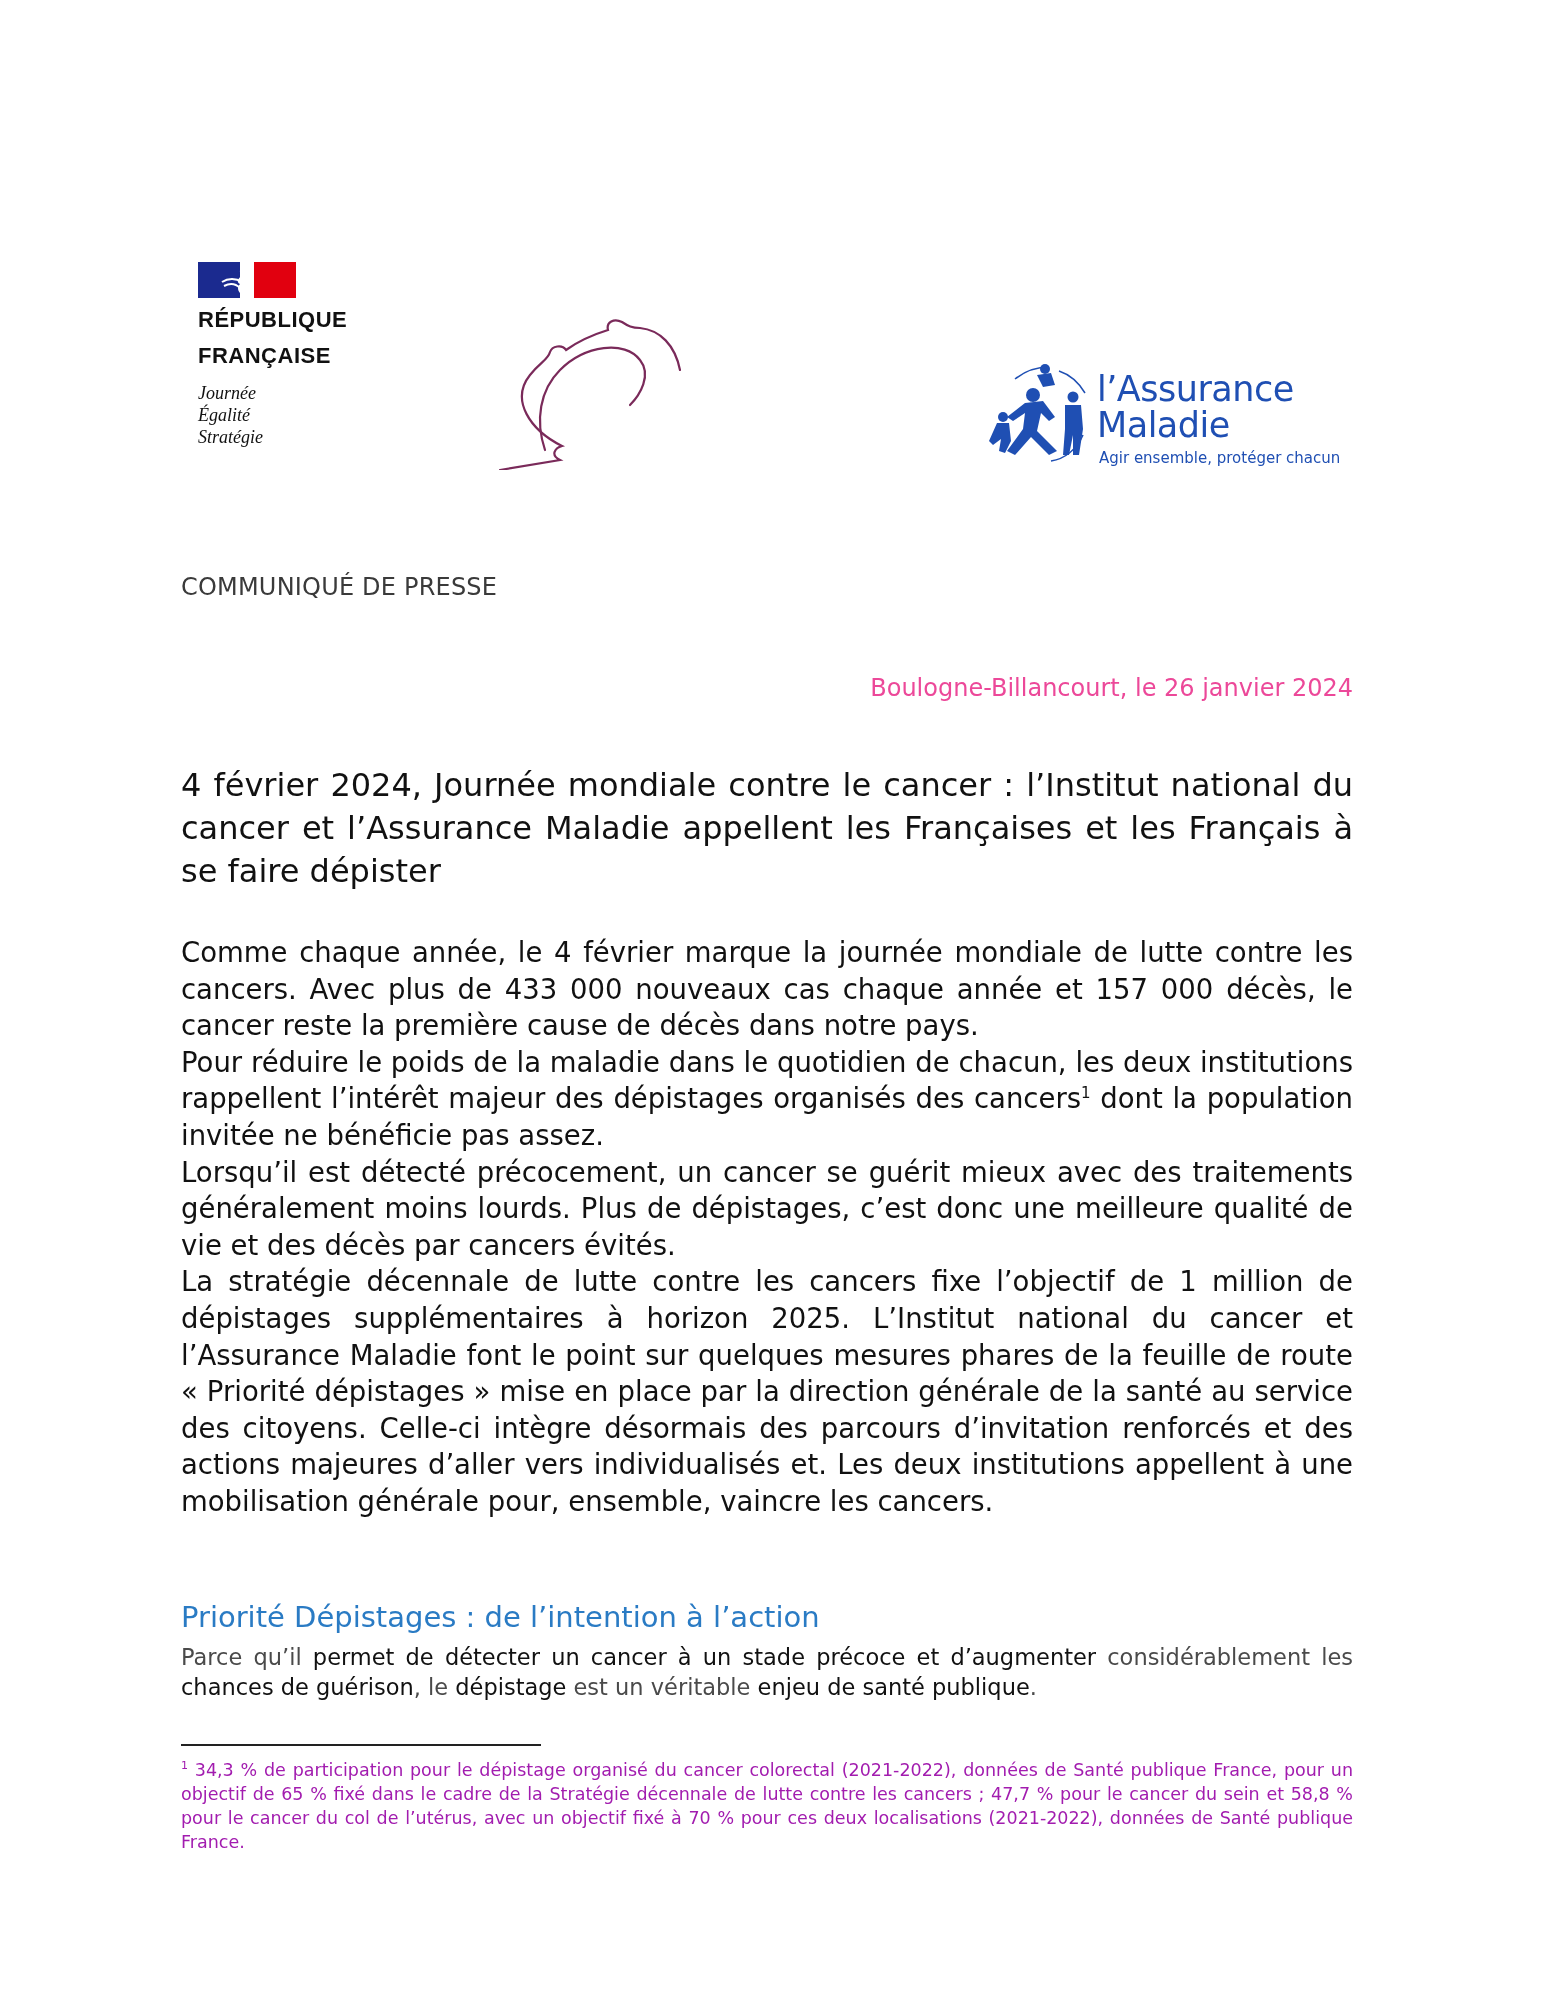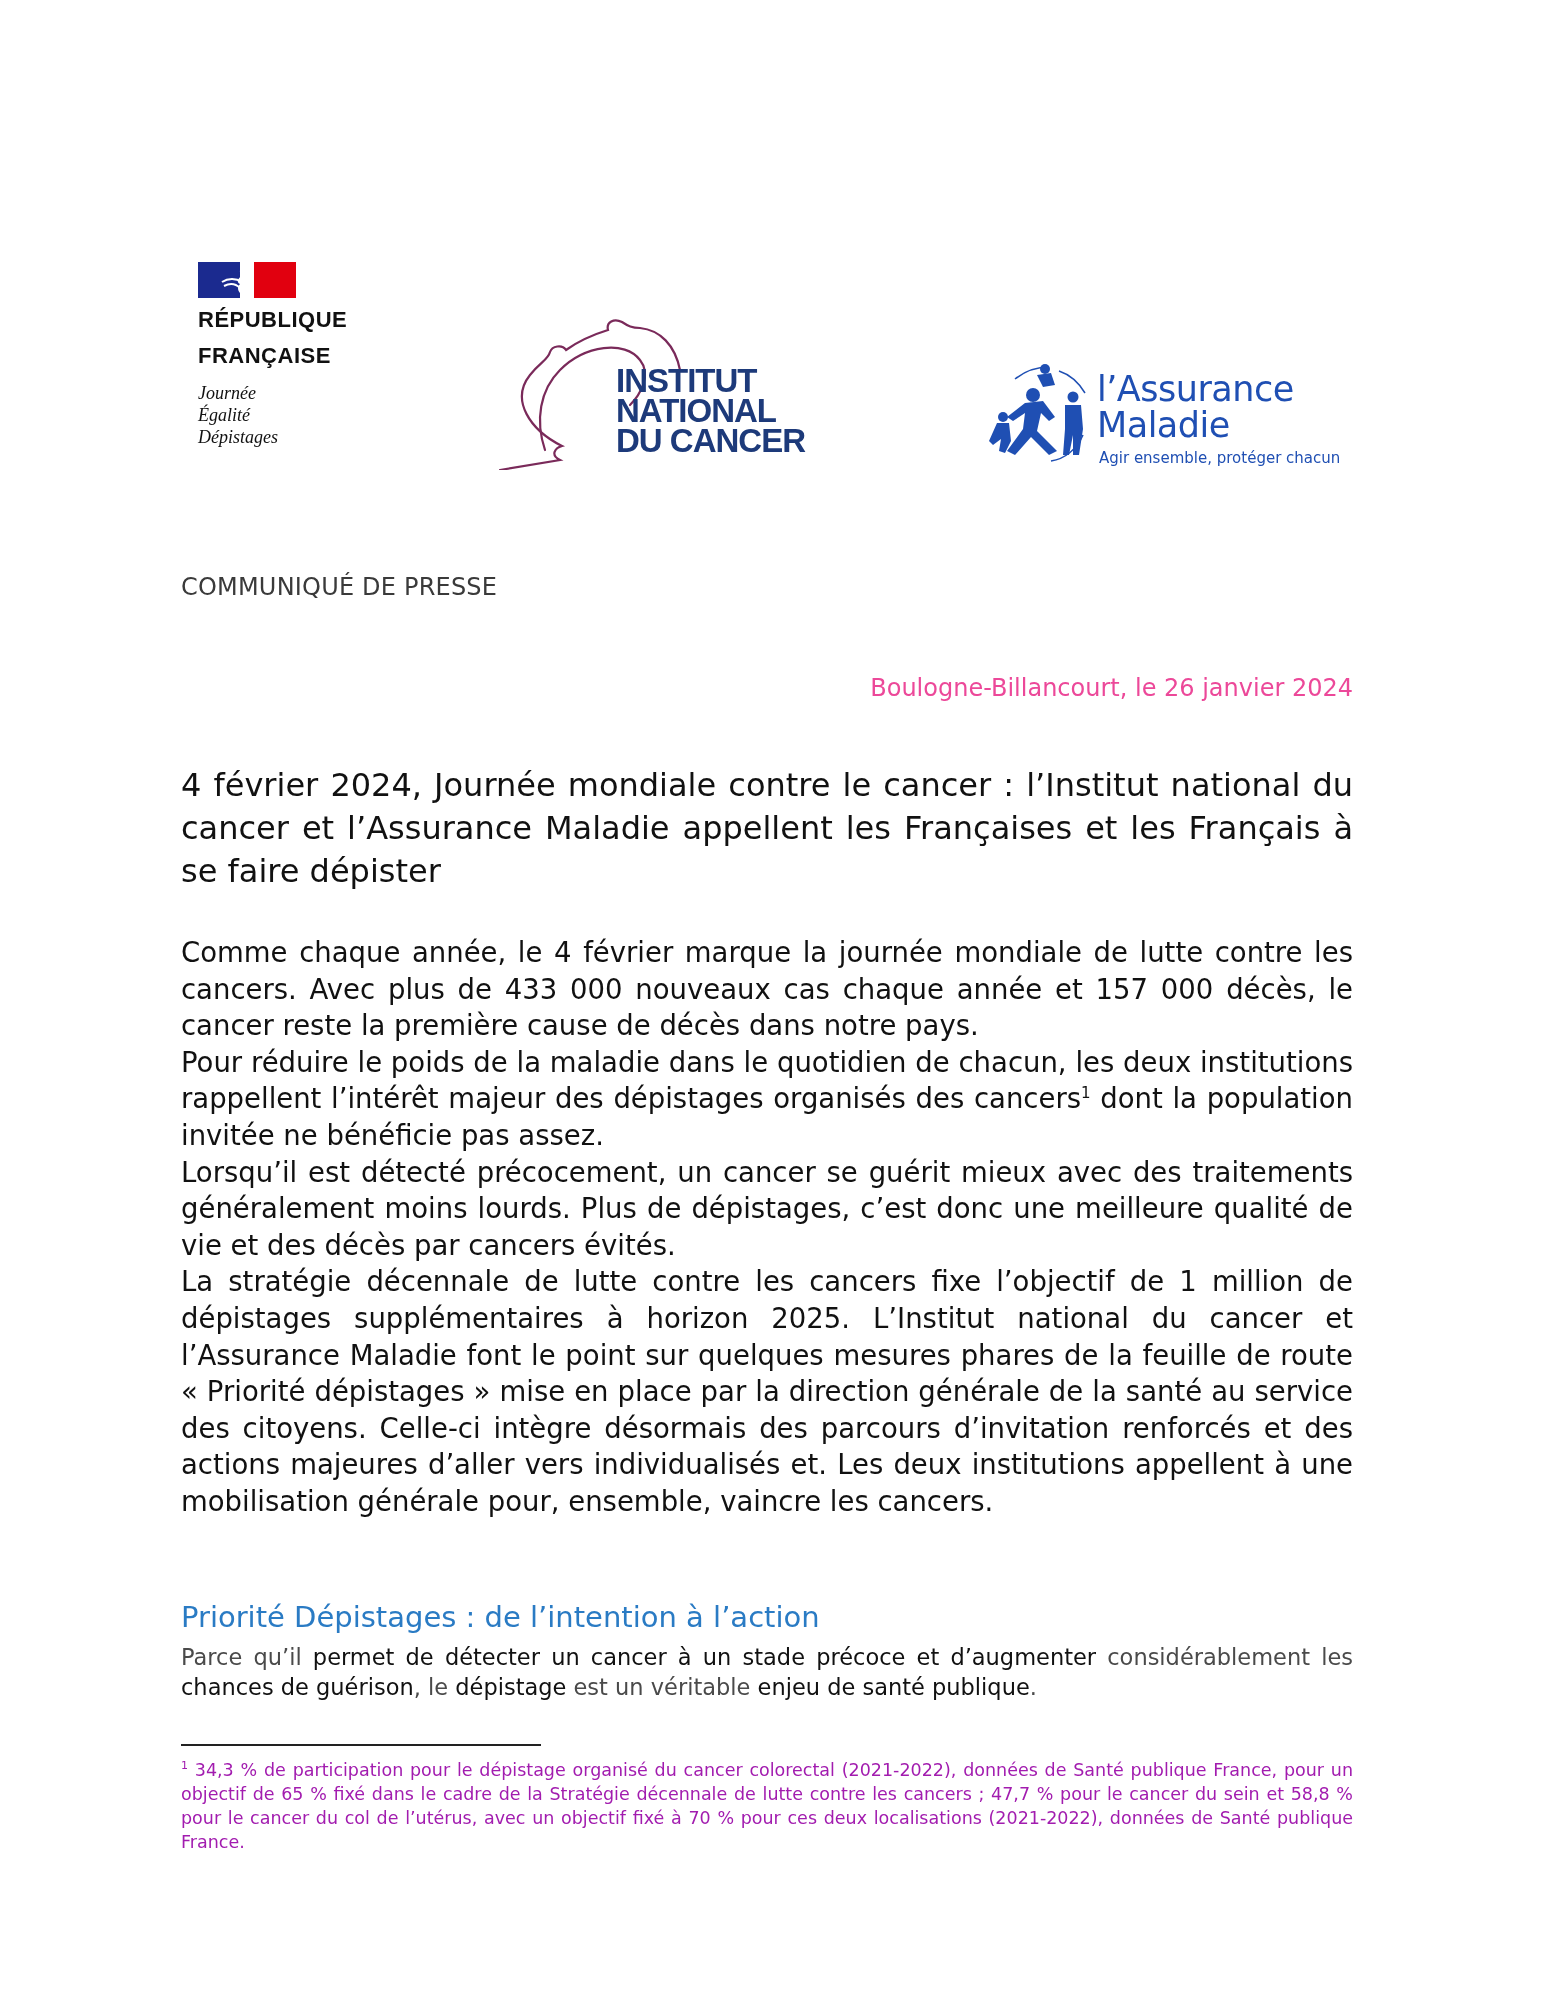--- a/index.html
+++ b/index.html
@@ -205,37 +205,32 @@
       <path d="M6 20 C12 16 20 16 26 20 M8 24 C14 21 20 22 24 26" stroke="#ffffff" stroke-width="2" fill="none"></path>
     </svg>
   </div>
   <div class="rf-title">
     <div>RÉPUBLIQUE</div>
     <div>FRANÇAISE</div>
   </div>
   <div class="rf-motto">
     <div>Journée</div>
     <div>Égalité</div>
-    <div>Dépistages</div>
+    <div>Stratégie</div>
   </div>
 </div>
 
 <div class="logo-inca">
   <svg class="inca-shape" width="330" height="170" viewBox="0 0 330 170">
     <g fill="none" stroke="#7a2a5a" stroke-width="2.2" stroke-linecap="round">
       <path d="M10 170 L70 160 C60 155 65 148 72 146 C40 130 20 100 40 75 C50 62 58 60 60 52 C62 46 72 44 76 50 C90 40 105 34 118 30 C116 22 124 18 132 22 C138 26 142 28 150 28 C170 30 185 45 190 70"></path>
       <path d="M55 150 C45 120 50 90 70 70 C95 45 135 40 150 60 C162 75 150 95 140 105"></path>
       <path d="M0 172 L130 172"></path>
     </g>
   </svg>
-  <div class="inca-text">
-    <div>INSTITUT</div>
-    <div>NATIONAL</div>
-    <div>DU CANCER</div>
-  </div>
 </div>
 
 <div class="logo-am">
   <svg class="am-emblem" width="110" height="110" viewBox="0 0 110 110">
     <g fill="#1f4fb3">
       <circle cx="60" cy="14" r="5"></circle>
       <path d="M52 20 L66 18 L70 30 L58 32 Z"></path>
       <circle cx="48" cy="40" r="7"></circle>
       <path d="M40 48 L58 46 L70 62 L64 66 L56 58 L52 76 L72 96 L64 100 L46 82 L30 100 L22 96 L38 74 L40 58 L28 66 L22 62 Z"></path>
       <circle cx="18" cy="62" r="5"></circle>

